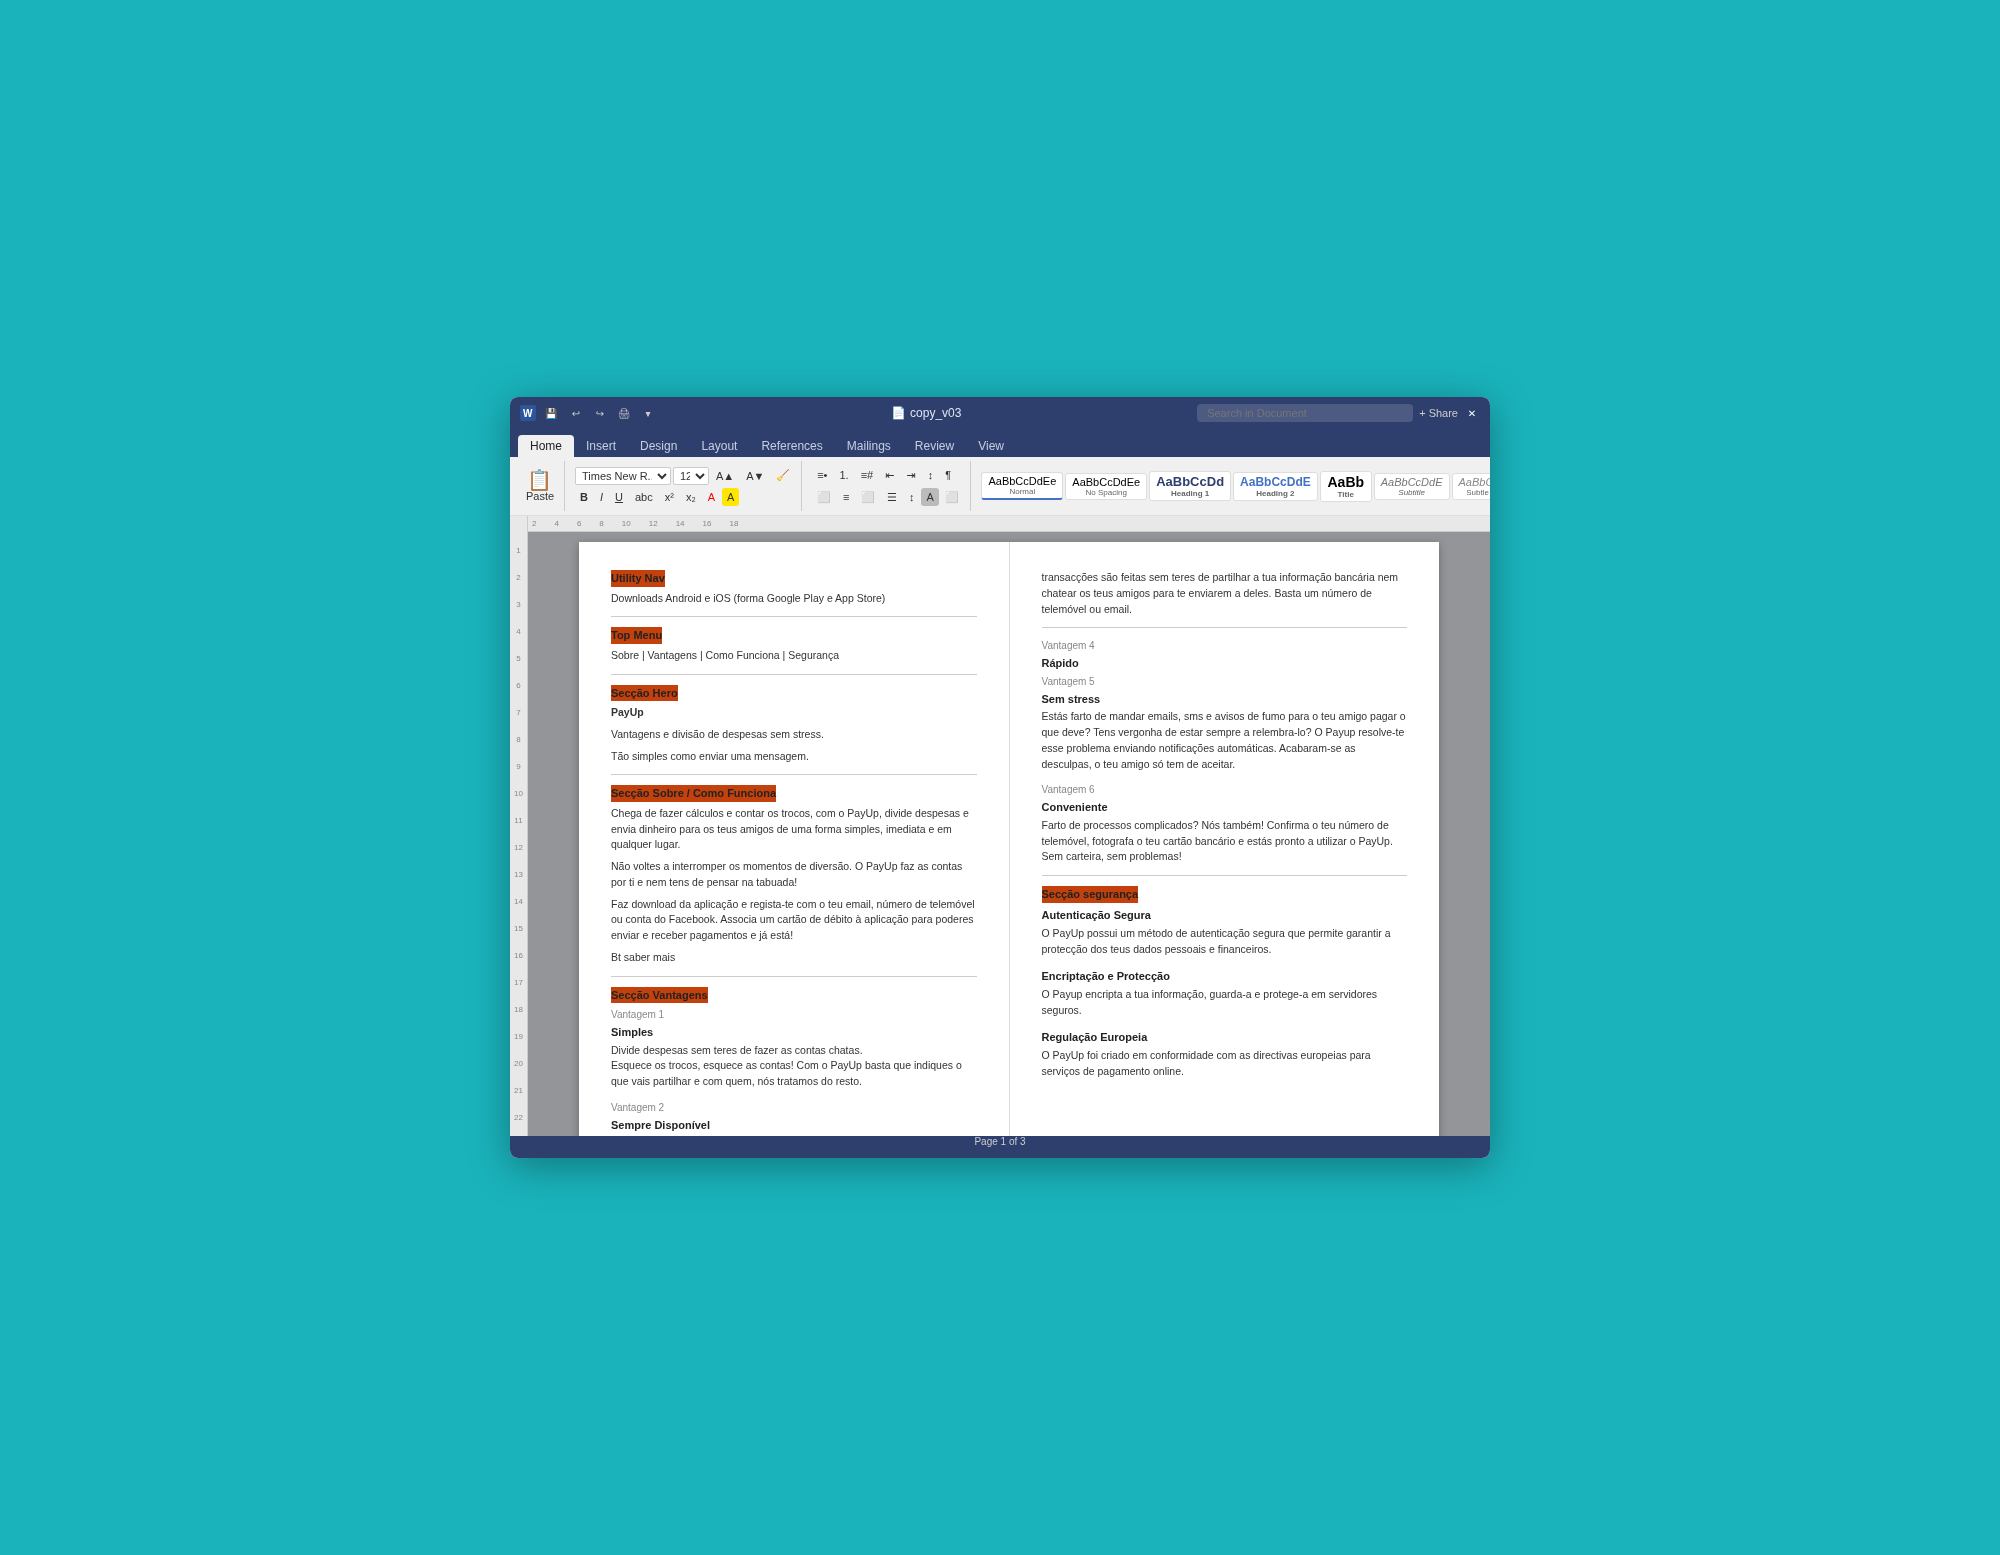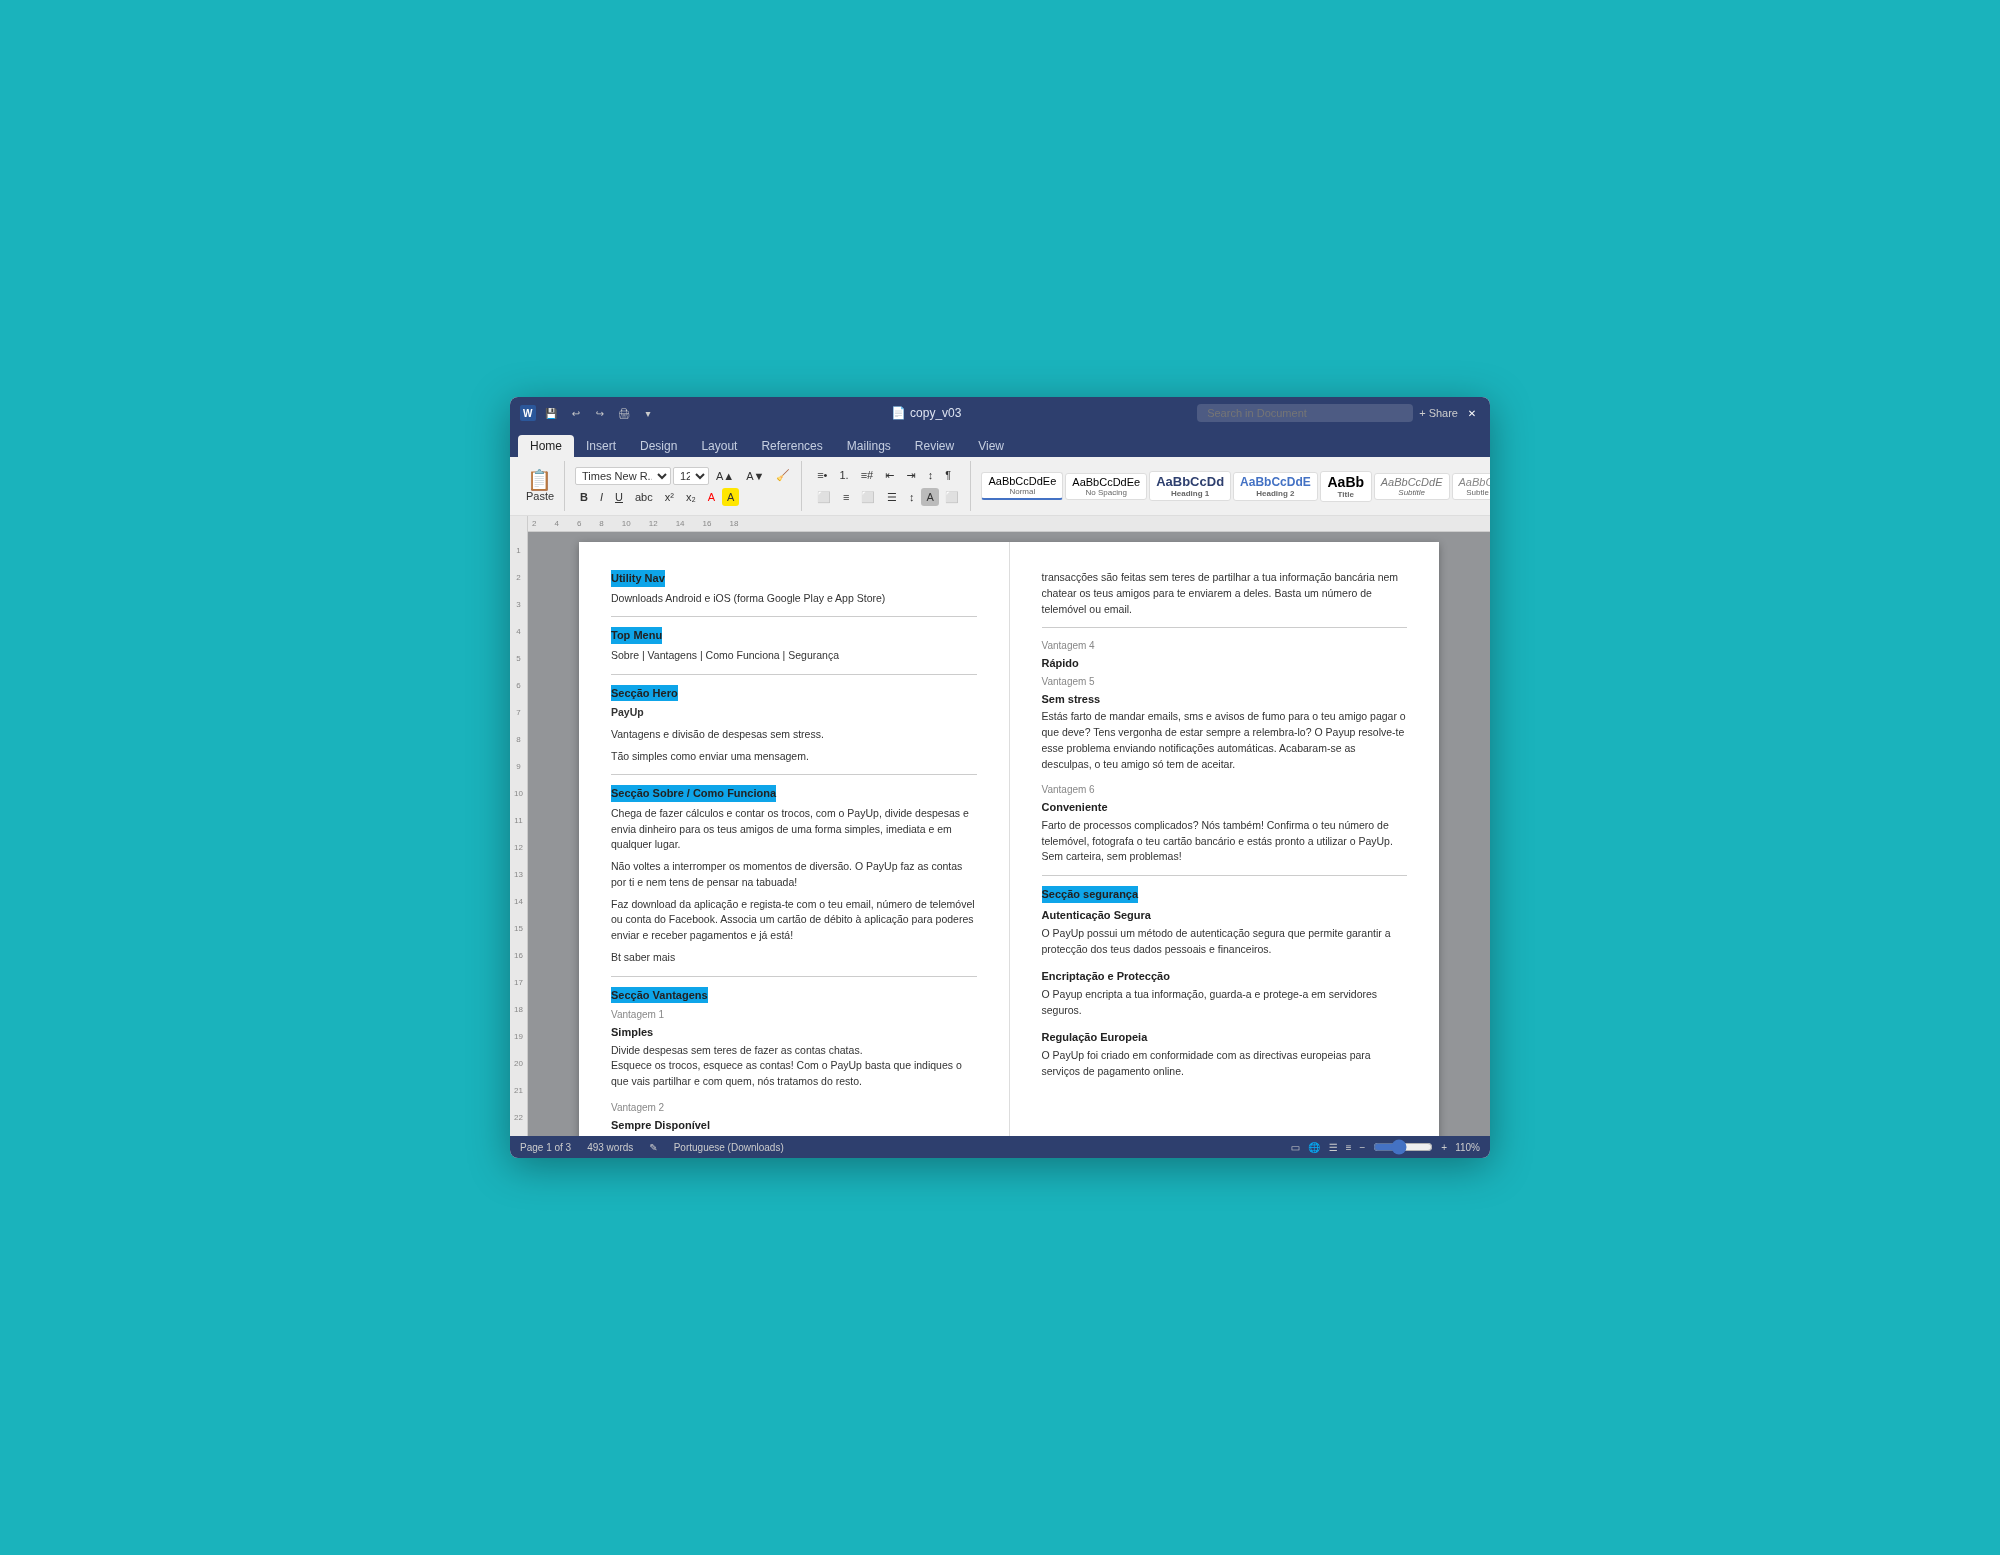--- a/index.html
+++ b/index.html
@@ -221,21 +221,21 @@
     .page-col {
       flex: 1;
       padding: 28px 32px;
       font-size: 11px;
       color: #222;
       line-height: 1.5;
       border-right: 1px solid #ddd;
     }
     .page-col:last-child { border-right: none; }
     .section-label {
-      background: #0ea5e9;
+      background: #c2410c;
       font-weight: bold;
       font-size: 11px;
       display: inline-block;
       margin-bottom: 4px;
     }
     .section-divider {
       border: none;
       border-top: 1px solid #ccc;
       margin: 10px 0;
     }
@@ -267,20 +267,21 @@
     
     .status-bar {
       background: #2e3f6e;
       height: 22px;
       display: flex;
       align-items: center;
       padding: 0 10px;
       color: #ccc;
       font-size: 10px;
       gap: 16px;
+      flex-direction: column;
     }
     .status-right {
       margin-left: auto;
       display: flex;
       align-items: center;
       gap: 8px;
     }
     .zoom-slider {
       width: 60px;
       accent-color: #4472c4;

